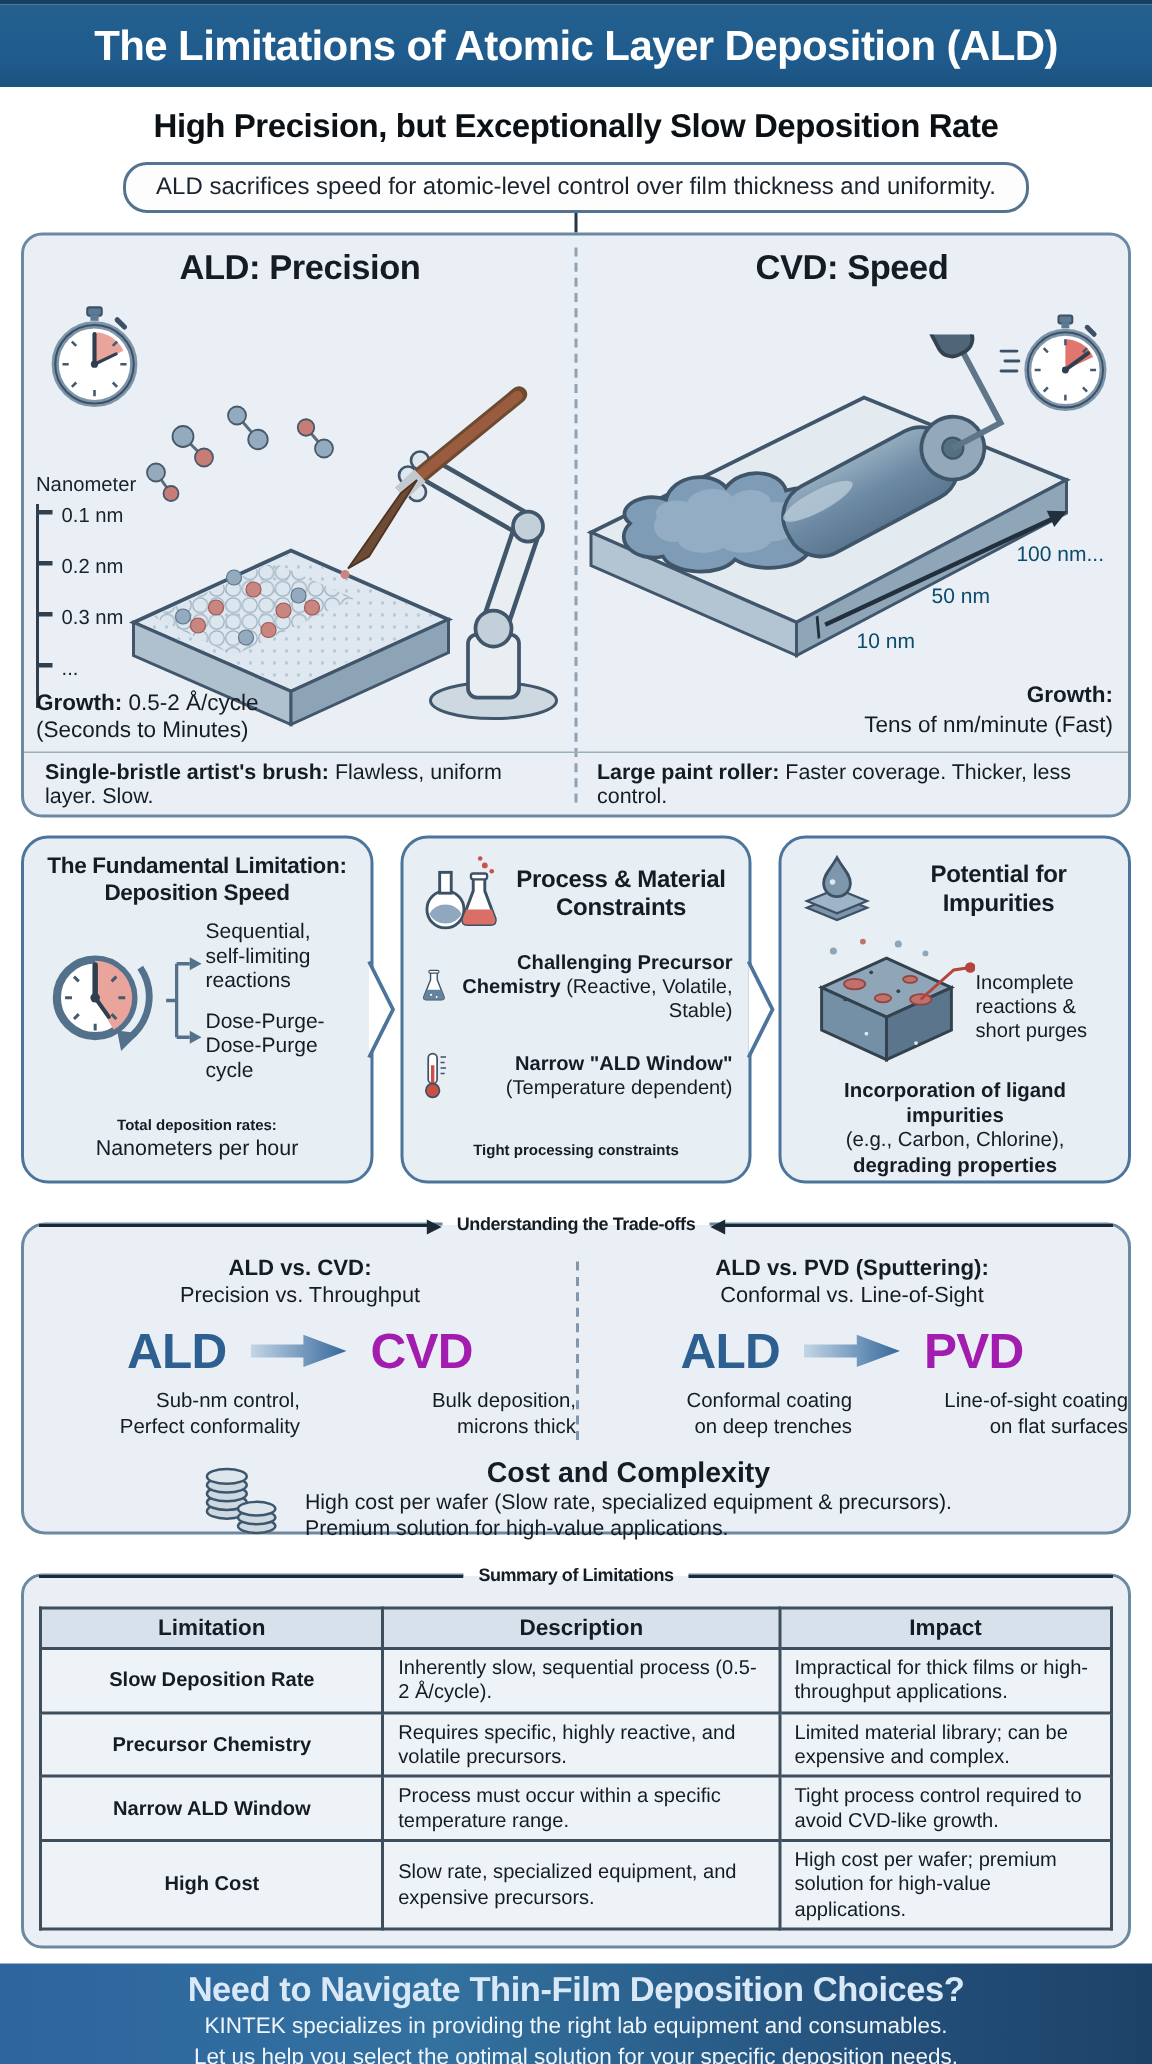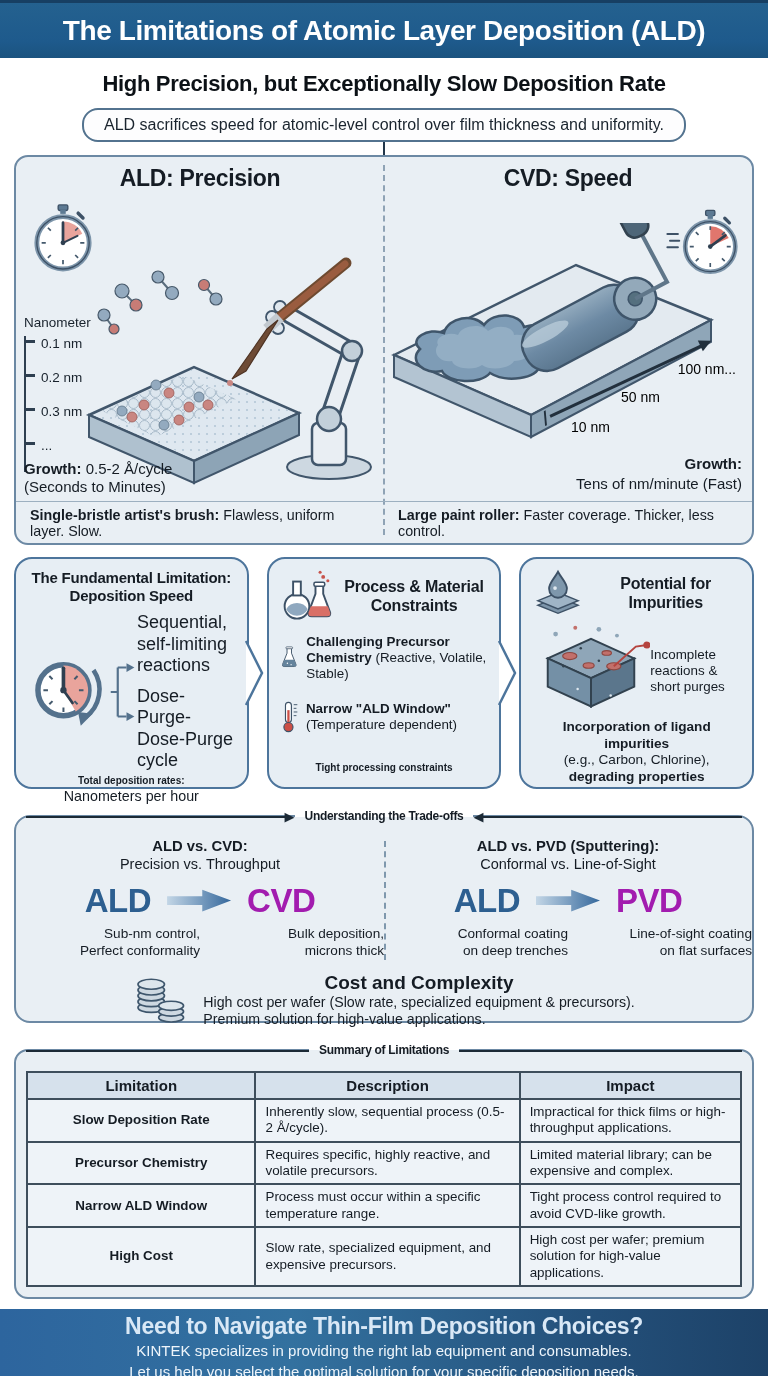--- a/index.html
+++ b/index.html
@@ -32,47 +32,47 @@
   .ruler { border-left:2.5px solid #2e3f50; padding-left:0; }
   .ruler .tick { position:relative; height:34px; display:flex; align-items:flex-start; }
   .ruler .tick::before { content:""; width:9px; height:2.5px; background:#2e3f50; margin:4px 6px 0 0; }
 
   .scene-ald { position:absolute; right:0; bottom:16px; }
   .scene-cvd { position:absolute; left:2px; top:26px; }
 
   .growth-ald { position:absolute; left:8px; bottom:4px; font-size:15px; line-height:1.25; }
   .growth-cvd { position:absolute; right:10px; bottom:8px; font-size:15px; line-height:1.3; text-align:right; }
 
-  .dim-label { position:absolute; font-size:14px; color:#000000; z-index:2; }
+  .dim-label { position:absolute; font-size:14px; color:#0c4a6e; z-index:2; }
   .dim-10 { right:142px; bottom:66px; }
   .dim-50 { right:92px; bottom:96px; }
   .dim-100 { right:16px; bottom:124px; }
   .dim-arrow { position:absolute; right:34px; bottom:84px; width:168px; height:2.5px; background:#22303d; transform:rotate(-25deg); transform-origin:left center; }
   .dim-arrow::after { content:""; position:absolute; right:-10px; top:-5px; border-left:12px solid #22303d; border-top:6px solid transparent; border-bottom:6px solid transparent; }
   .dim-arrow::before { content:""; position:absolute; left:-6px; top:-6px; width:10px; height:14px; border-left:2.5px solid #22303d; transform:skewX(-20deg); }
 
   .captions { display:flex; border-top:1.5px solid #9db0c0; height:42px; position:relative; z-index:2; }
   .cap { flex:1; display:flex; align-items:center; padding:0 14px; font-size:14.3px; }
 
   
   .cards { position:relative; display:flex; gap:18px; margin:12px 14px 0; height:232px; }
   .card { flex:1; background:#e7eef4; border:2px solid #4d759c; border-radius:18px; padding:10px 11px; display:flex; flex-direction:column; }
   .card .title { text-align:center; font-weight:bold; font-size:15px; line-height:1.18; letter-spacing:-0.2px; }
   .card-head { display:flex; align-items:center; gap:6px; }
   .card-head .title { flex:1; font-size:16px; }
   .chev-connector { position:absolute; top:50%; transform:translateY(-50%); z-index:3; }
   .chev-1 { left:229px; } .chev-2 { left:482px; }
 
   .c1-body { display:flex; align-items:center; margin-top:8px; }
-  .c1-bullets { flex:1; font-size:18px; line-height:1.18; display:flex; flex-direction:column; gap:10px; }
+  .c1-bullets { flex:1; font-size:14px; line-height:1.18; display:flex; flex-direction:column; gap:10px; }
   .card-footer { margin-top:auto; text-align:center; font-size:14.3px; line-height:1.2; padding-bottom:2px; }
   .card-footer b { font-size:10px; }
 
   .c2-row { display:flex; align-items:center; gap:8px; margin-top:9px; }
-  .c2-row .txt { font-size:13.4px; line-height:1.2; }
+  .c2-row .txt { font-size:13.4px; line-height:1.2;text-align:right; }
   .c3-body { display:flex; align-items:center; margin-top:4px; }
   .c3-callout { flex:1; font-size:13.4px; line-height:1.2; }
   .c3-footer { margin-top:auto; text-align:center; font-size:13.6px; line-height:1.22; padding-bottom:2px; }
 
   
   .tradeoffs { position:relative; margin:26px 14px 0; border:2px solid #6c89a4; border-radius:16px; background:#e9eff4; height:208px; padding-top:20px; }
   .embed-title { position:absolute; top:-14px; left:10px; right:10px; display:flex; align-items:center; z-index:3; }
   .embed-title .ln { flex:1; height:0; border-top:2.5px solid #1c2a36; }
   .embed-title .tri { color:#1c2a36; font-size:13px; line-height:26px; }
   .embed-title .txt { font-size:12px; font-weight:bold; line-height:27px; padding:0 10px; letter-spacing:-0.3px;

